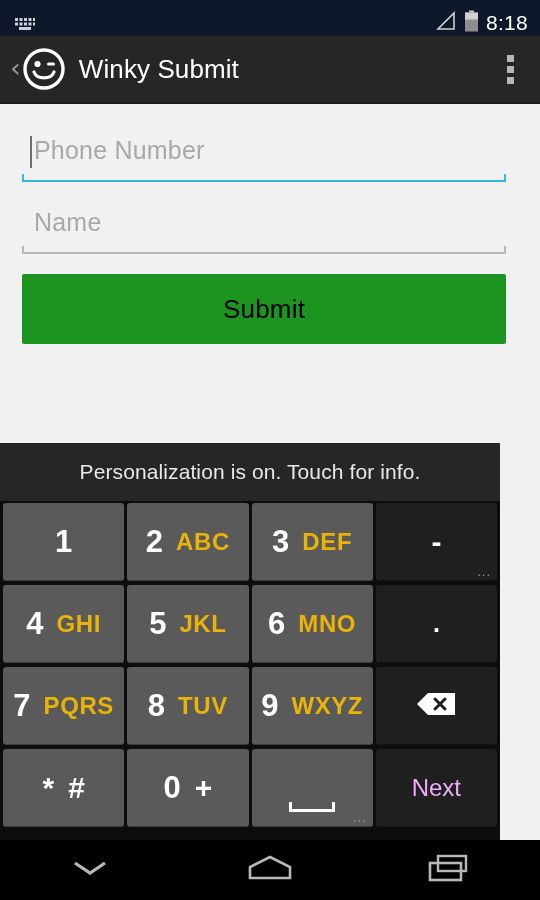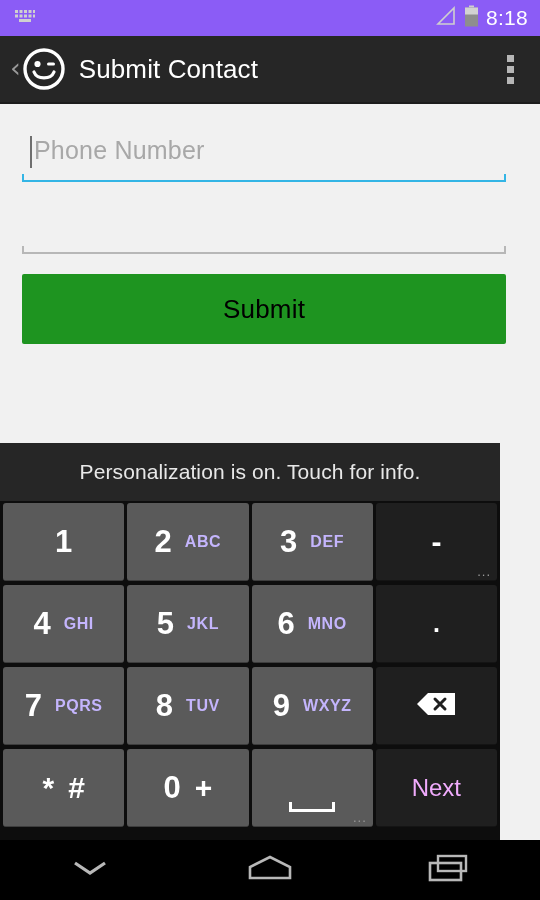--- a/index.html
+++ b/index.html
@@ -18,23 +18,23 @@
     overflow: hidden;
     background: #f1f1f1;
   }
 
   
   .statusbar {
     position: absolute;
     top: 0; left: 0;
     width: 540px;
     height: 36px;
-    background: #8b5cf6;
-    display: flex;
-    align-items: center;
+    background: #0f172a;
+    display: flex;
+    align-items: flex-end;
     box-sizing: border-box;
     padding: 0 12px 0 14px;
   }
   .sb-left { display: flex; align-items: center; gap: 8px; }
   .sb-right {
     margin-left: auto;
     display: flex;
     align-items: center;
     gap: 7px;
   }
@@ -206,22 +206,22 @@
     background: #1f1f1f;
     border-bottom: 1px solid #141414;
   }
   .key .num {
     color: #ffffff;
     font-size: 31px;
     font-weight: bold;
     line-height: 1;
   }
   .key .letters {
-    color: #c4b5fd;
-    font-size: 16px;
+    color: #eab308;
+    font-size: 24px;
     font-weight: bold;
     letter-spacing: 0.6px;
     margin-left: 13px;
     line-height: 1;
     text-align: center;
   }
   .key .sym {
     color: #ffffff;
     font-size: 30px;
     font-weight: bold;
@@ -329,41 +329,42 @@
   <div class="actionbar">
     <span class="back-chevron">‹</span>
     <span class="app-logo">
       <svg width="44" height="44" viewBox="0 0 44 44">
         <circle cx="22" cy="22" r="19" fill="none" stroke="#ffffff" stroke-width="3.4"></circle>
         <circle cx="15.5" cy="17" r="3.1" fill="#ffffff"></circle>
         <rect x="25" y="15.6" width="8" height="3" rx="1.5" fill="#ffffff"></rect>
         <path d="M12 25 a10.5 8.5 0 0 0 20 0" fill="none" stroke="#ffffff" stroke-width="3.2" stroke-linecap="round"></path>
       </svg>
     </span>
-    <span class="app-title">Submit Contact</span>
+    <span class="app-title">Winky Submit</span>
     <span class="overflow">
       <i></i>
       <i></i>
       <i></i>
     </span>
   </div>
 
   <div class="content">
 
     <div class="field">
       <span class="caret"></span>
       <span class="ph">Phone Number</span>
       <span class="underline focused">
         <span class="tickL"></span>
         <span class="bar"></span>
         <span class="tickR"></span>
       </span>
     </div>
 
     <div class="field">
+      <span class="ph">Name</span>
       <span class="underline idle">
         <span class="tickL"></span>
         <span class="bar"></span>
         <span class="tickR"></span>
       </span>
     </div>
 
     <button class="submit">Submit</button>
   </div>
 

